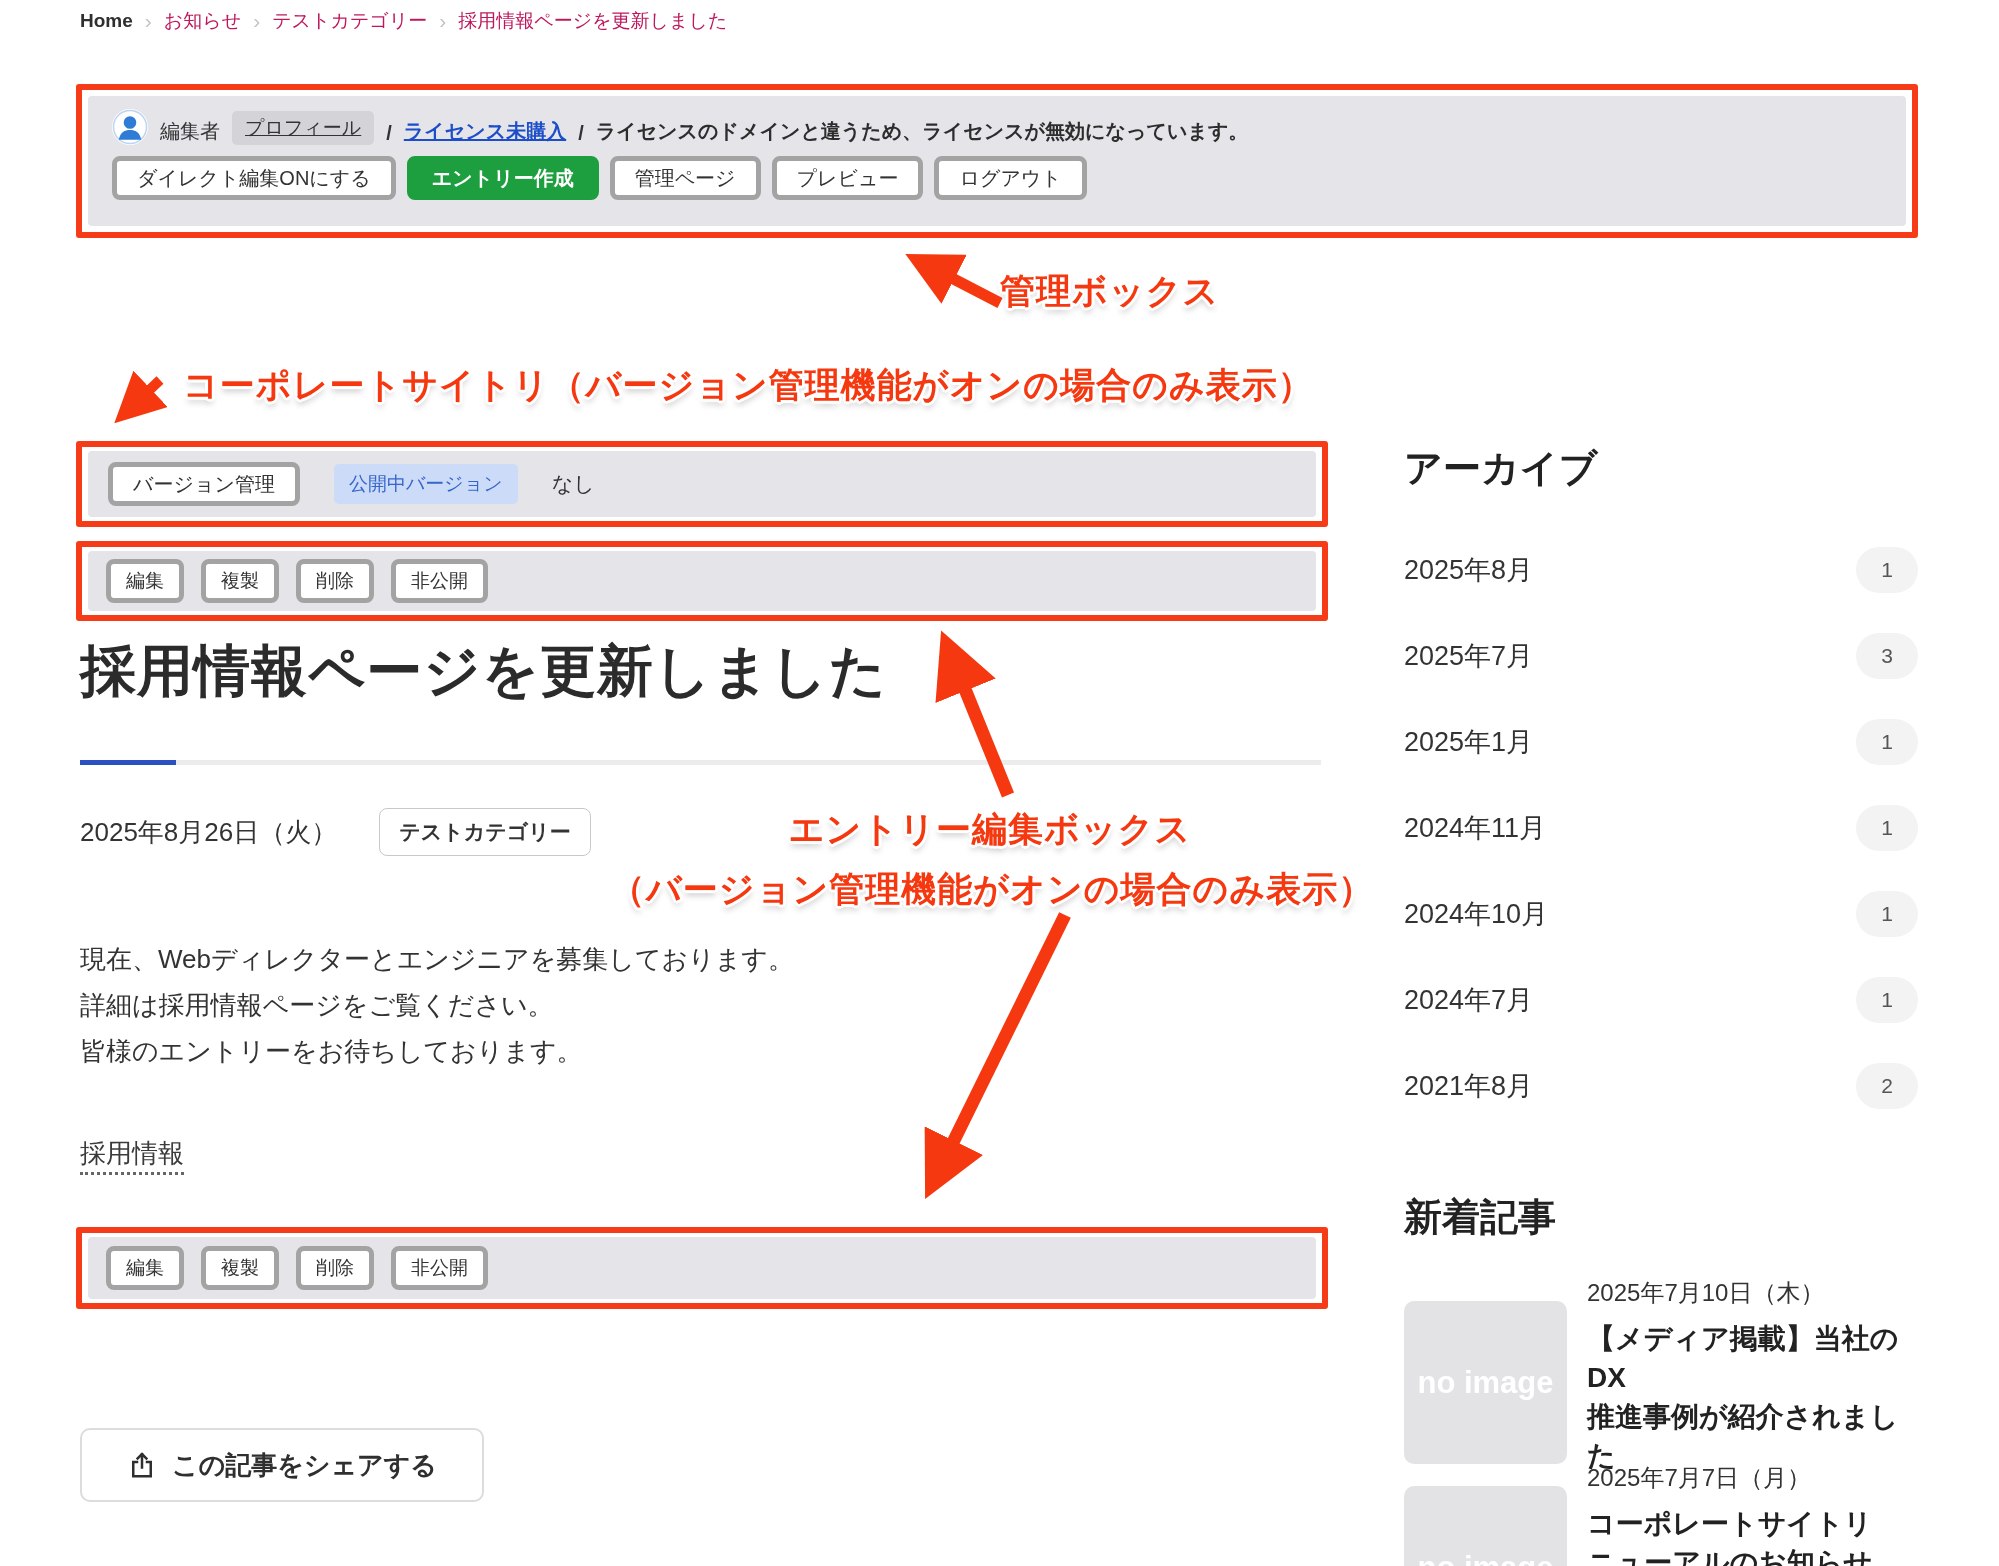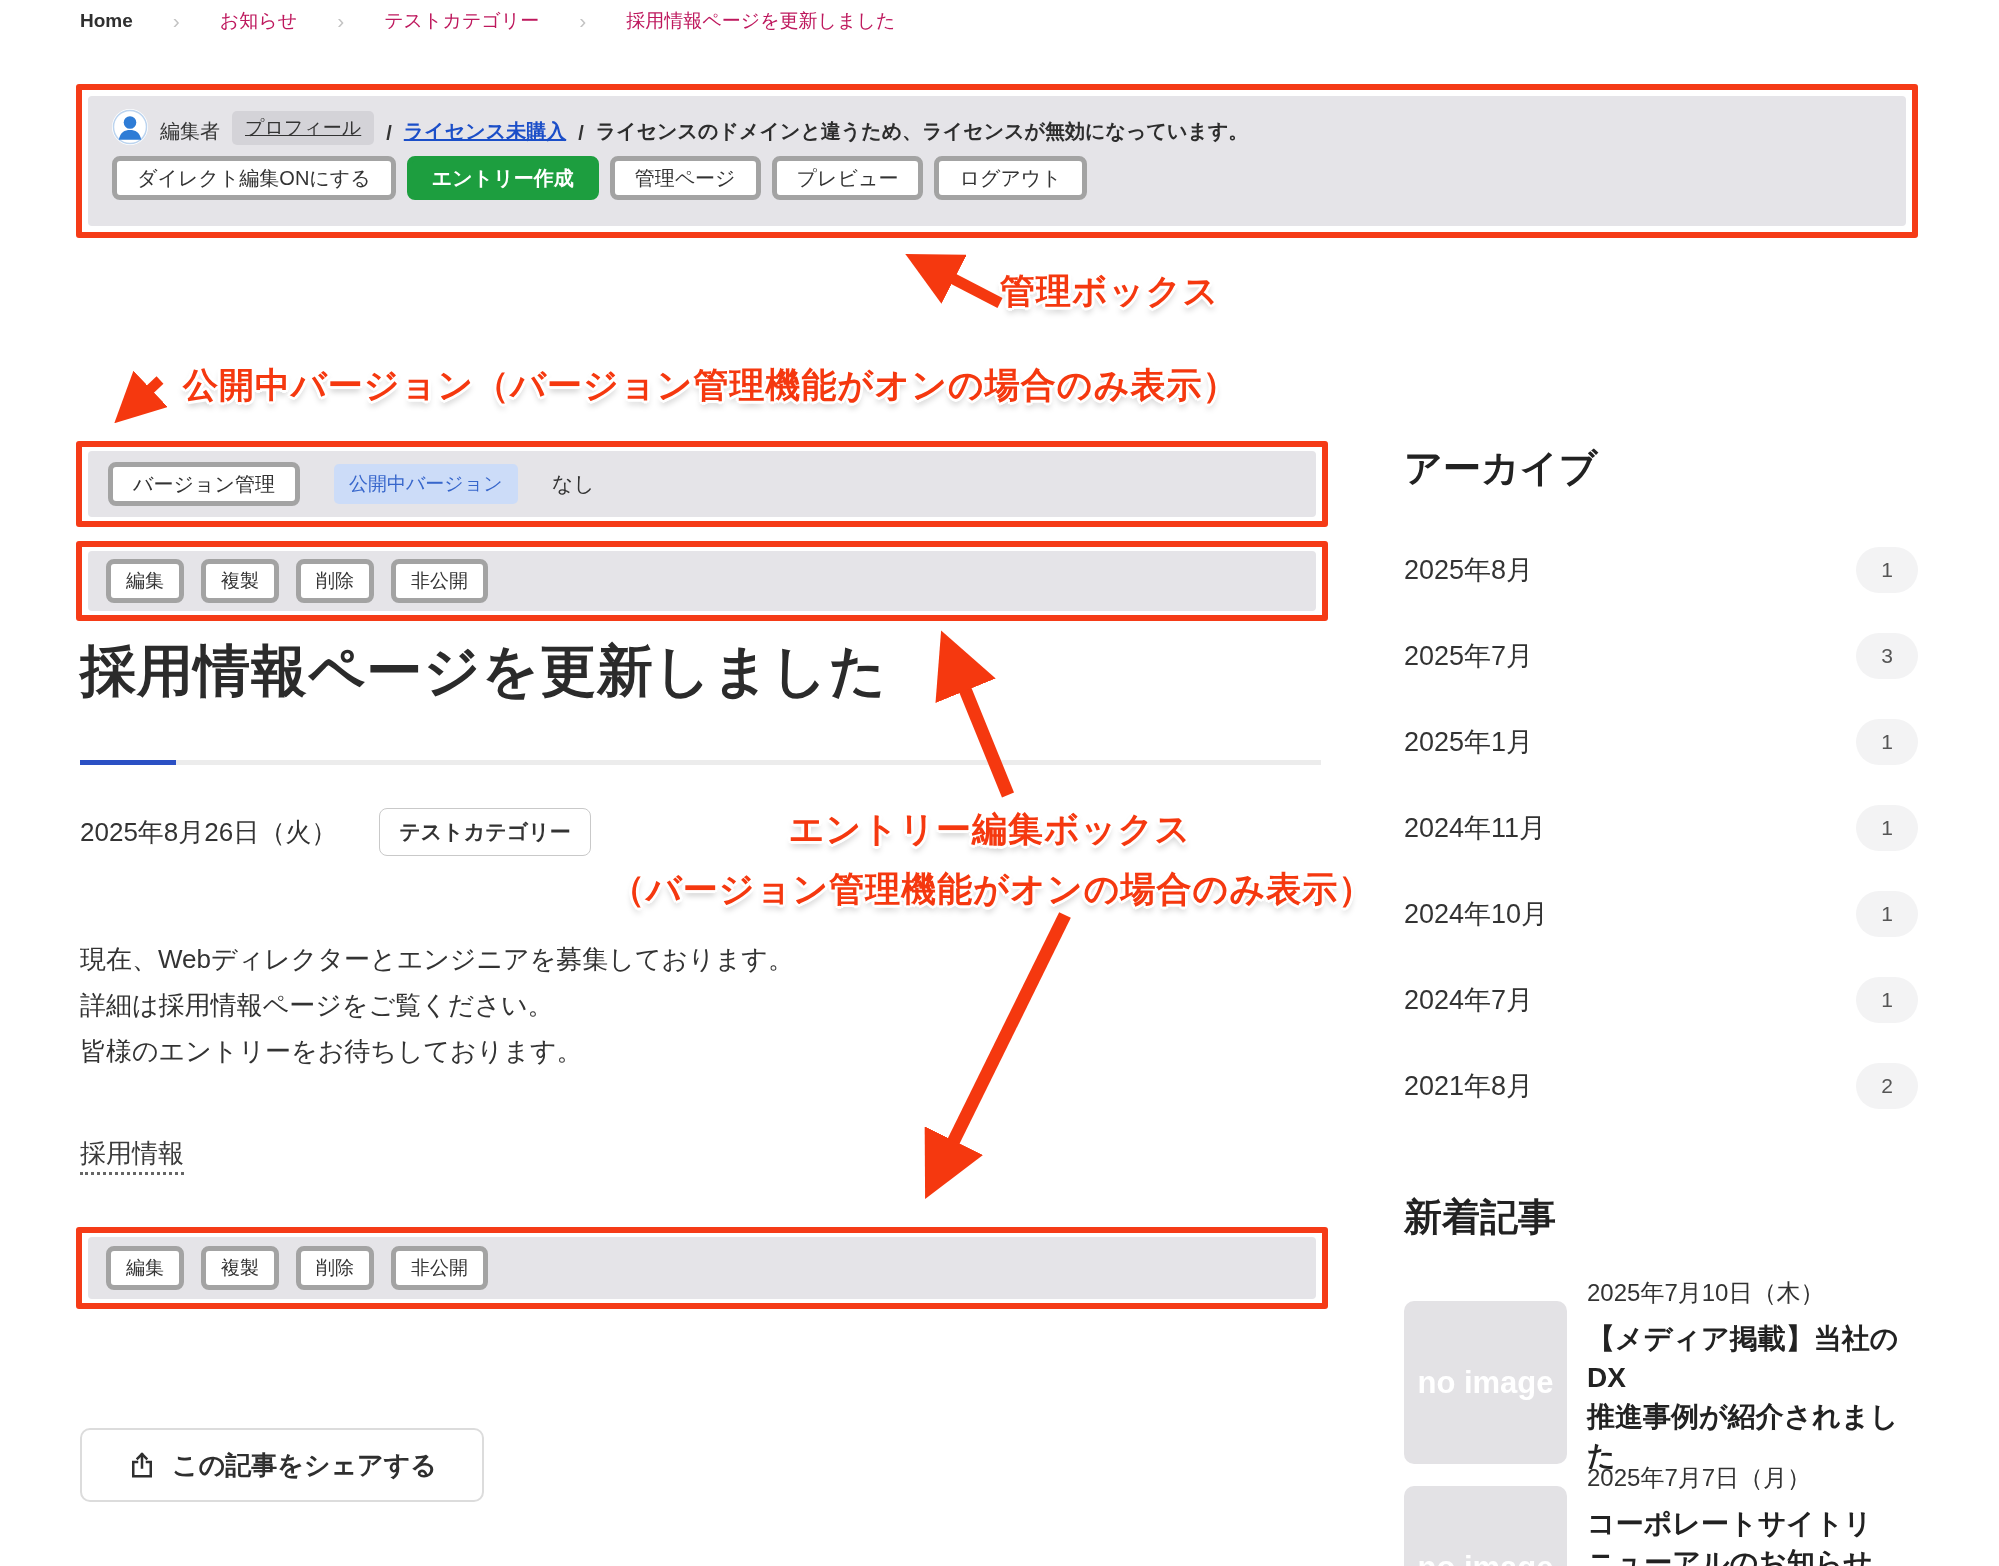--- a/index.html
+++ b/index.html
@@ -3,21 +3,21 @@
 <meta charset="utf-8">
 <style>
   html,body { margin:0; padding:0; background:#fff; }
   #page {
     position:relative; width:1999px; height:1566px; overflow:hidden;
     background:#ffffff; color:#333;
     font-family:"Liberation Sans","DejaVu Sans",sans-serif;
   }
 
   
-  .breadcrumb { position:absolute; left:80px; top:8px; display:flex; align-items:center; gap:40px; font-size:19px; color:#3c3c3c; }
+  .breadcrumb { position:absolute; left:80px; top:8px; display:flex; align-items:center; gap:12px; font-size:19px; color:#3c3c3c; }
   .breadcrumb .sep { color:#c3c3c3; font-size:21px; }
   .bc-home { font-weight:600; color:#2f2f2f; }
   .bc-link { color:#be185d; }
 
   
   .hl { position:absolute; border:6px solid #f53b17; border-radius:3px; box-sizing:border-box; z-index:30; pointer-events:none; }
   .hl-admin   { left:76px;  top:84px;   width:1842px; height:154px; }
   .hl-version { left:76px;  top:441px;  width:1252px; height:86px; }
   .hl-edit1   { left:76px;  top:541px;  width:1252px; height:80px; }
   .hl-edit2   { left:76px;  top:1227px; width:1252px; height:82px; }
@@ -194,21 +194,21 @@
     </span>
     <span>この記事をシェアする</span>
   </button>
 
   <div class="hl hl-admin"></div>
   <div class="hl hl-version"></div>
   <div class="hl hl-edit1"></div>
   <div class="hl hl-edit2"></div>
 
   <div class="anno anno-admin">管理ボックス</div>
-  <div class="anno anno-version">公開中バージョン（バージョン管理機能がオンの場合のみ表示）</div>
+  <div class="anno anno-version">コーポレートサイトリ（バージョン管理機能がオンの場合のみ表示）</div>
   <div class="anno anno-entry">
     <div>エントリー編集ボックス</div>
     <div>（バージョン管理機能がオンの場合のみ表示）</div>
   </div>
 
   <svg id="arrows" width="1999" height="1566">
     <defs>
       <marker id="ah" markerWidth="5" markerHeight="5" refX="3.8" refY="2.5" orient="auto">
         <path d="M0,0 L5,2.5 L0,5 Z" fill="#f5380f"></path>
       </marker>

